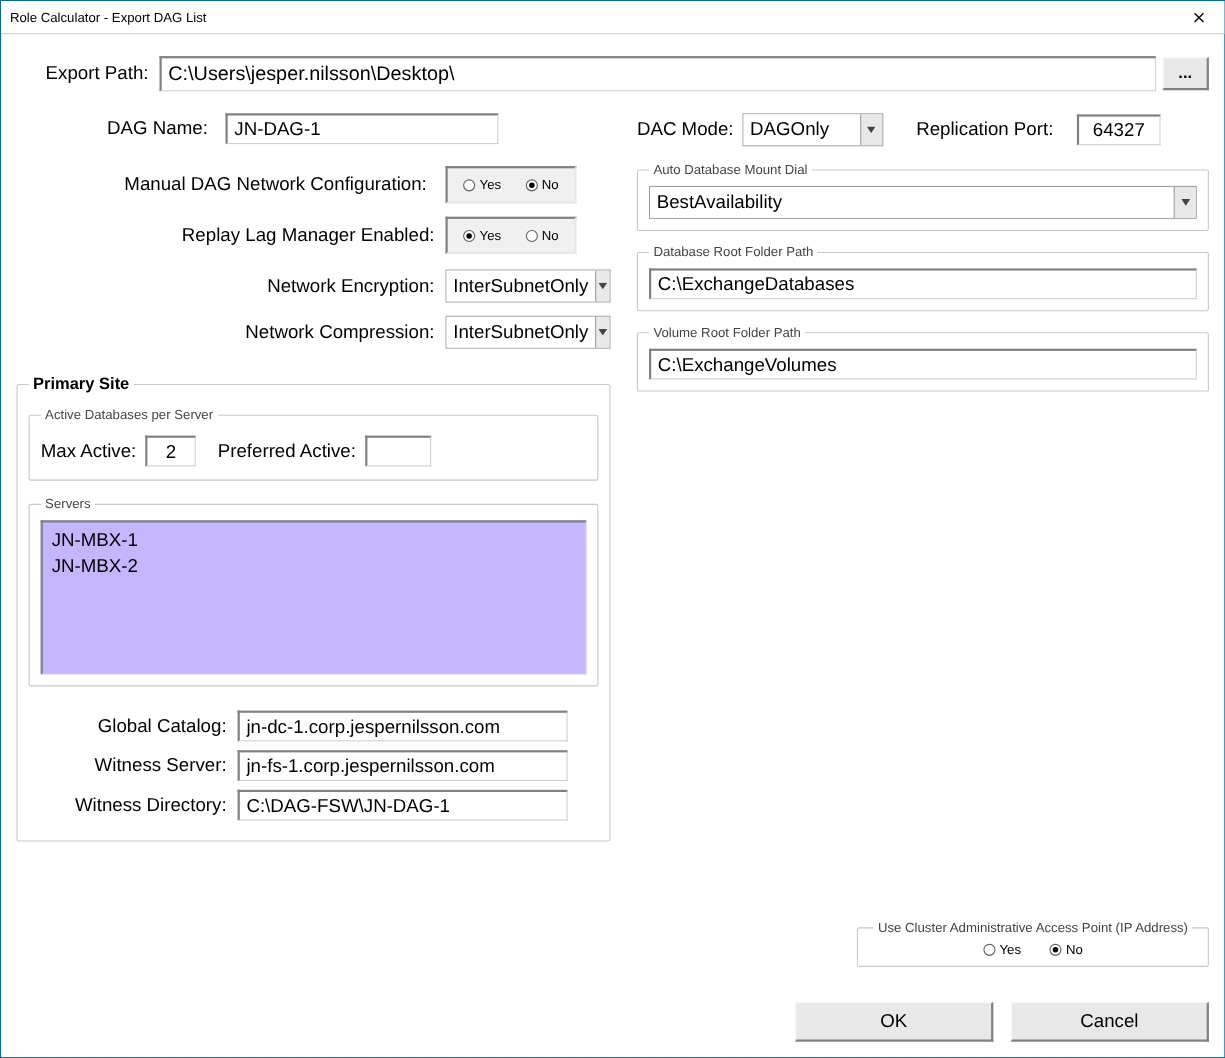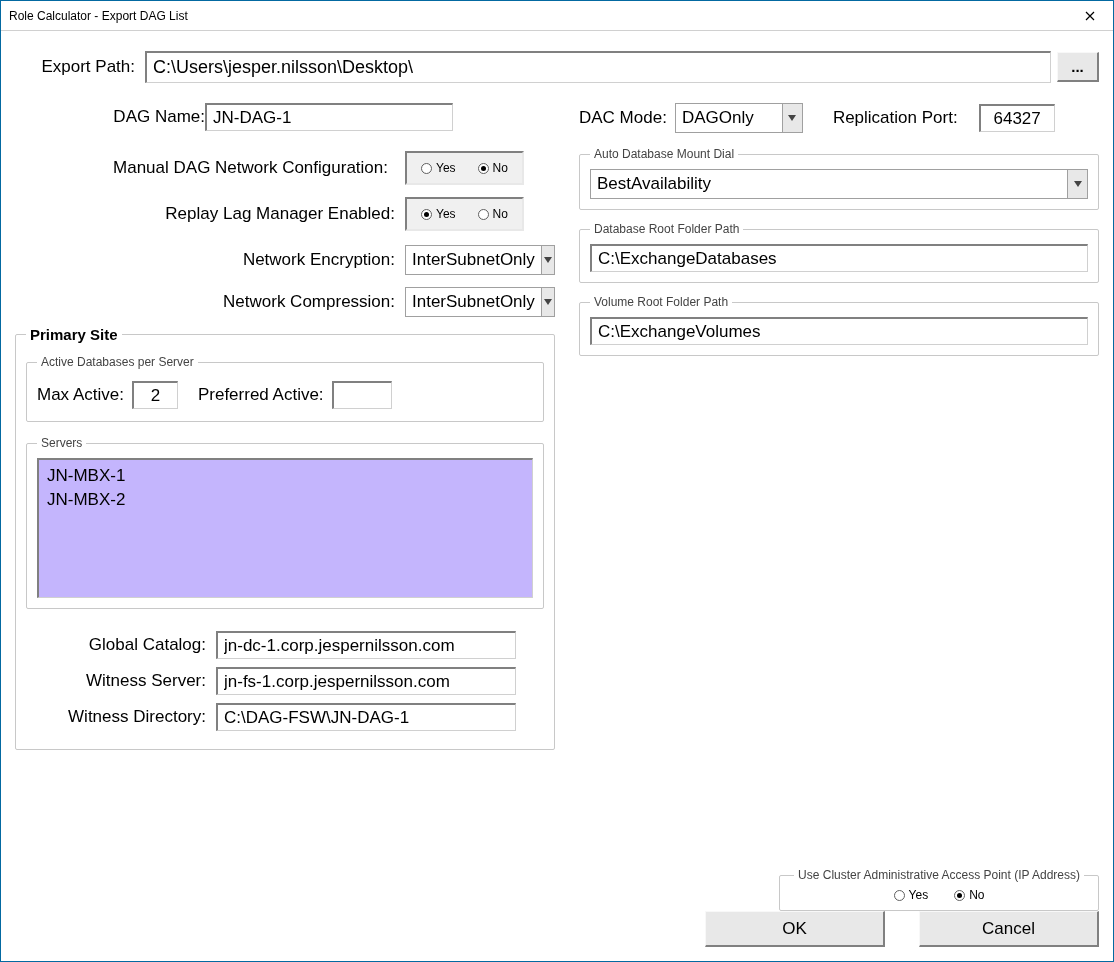--- a/index.html
+++ b/index.html
@@ -193,21 +193,21 @@
       <input class="text-input" style="flex: 1 1 0%; height: 32px; font-size: 18px;" value="C:\Users\jesper.nilsson\Desktop\">
       <div style="width:6px"></div>
       <div class="browse-btn">...</div>
     </div>
 
     <div class="two-col">
 
       <div class="col-left">
 
         <div class="row">
-          <span class="lbl" style="width:190px; padding-right:0;">DAG Name:</span>
+          <span class="lbl" style="width:190px; padding-right:16px;">DAG Name:</span>
           <input class="text-input" style="width: 248px;" value="JN-DAG-1">
         </div>
 
         <div class="row" style="margin-top:20px;">
           <span class="lbl" style="width:390px; padding-right:17px;">Manual DAG Network Configuration:</span>
           <div class="radio-box">
             <span class="radio-item">
                 <span class="radio-circle"></span>
                 <span>Yes</span>
               </span>
@@ -249,21 +249,21 @@
           <div class="combo-wrap" style="width:150px;">
             <span class="combo-text">InterSubnetOnly</span>
             <span class="combo-btn">
                 <svg viewBox="0 0 8 6">
                   <path d="M0 0 L8 0 L4 6 Z" fill="#444"></path>
                 </svg>
               </span>
           </div>
         </div>
 
-        <fieldset class="bold" style="margin-top:9px;">
+        <fieldset class="bold" style="margin-top:24px;">
           <legend>Primary Site</legend>
 
           <fieldset style="margin-top:4px;">
             <legend>Active Databases per Server</legend>
             <div class="row" style="margin:4px 0 2px 0;">
               <span class="lbl" style="padding-right:8px;">Max Active:</span>
               <input class="text-input" style="width: 46px; text-align: center;" value="2">
               <span class="lbl" style="padding:0 8px 0 20px;">Preferred Active:</span>
               <input class="text-input" style="width: 60px;" value="">
             </div>
@@ -342,20 +342,20 @@
               <span class="radio-circle"></span>
               <span>Yes</span>
             </span>
           <span class="radio-item">
               <span class="radio-circle checked"></span>
               <span>No</span>
             </span>
         </div>
       </fieldset>
 
-      <div style="display:flex; gap:34px;">
+      <div style="display:flex; gap:16px;margin-top:32px;">
         <div class="push-btn">OK</div>
         <div class="push-btn">Cancel</div>
       </div>
     </div>
 
   </div>
 </div>
 
 </body></html>

